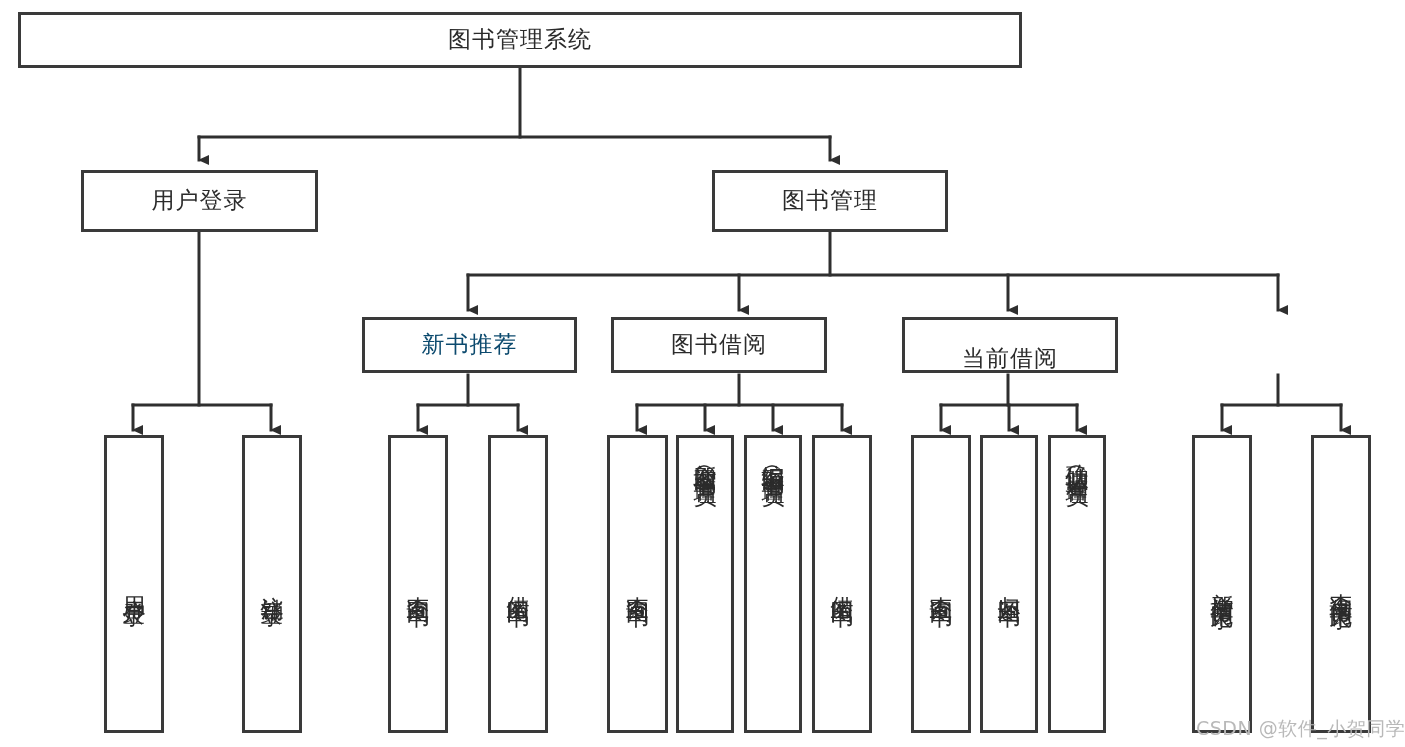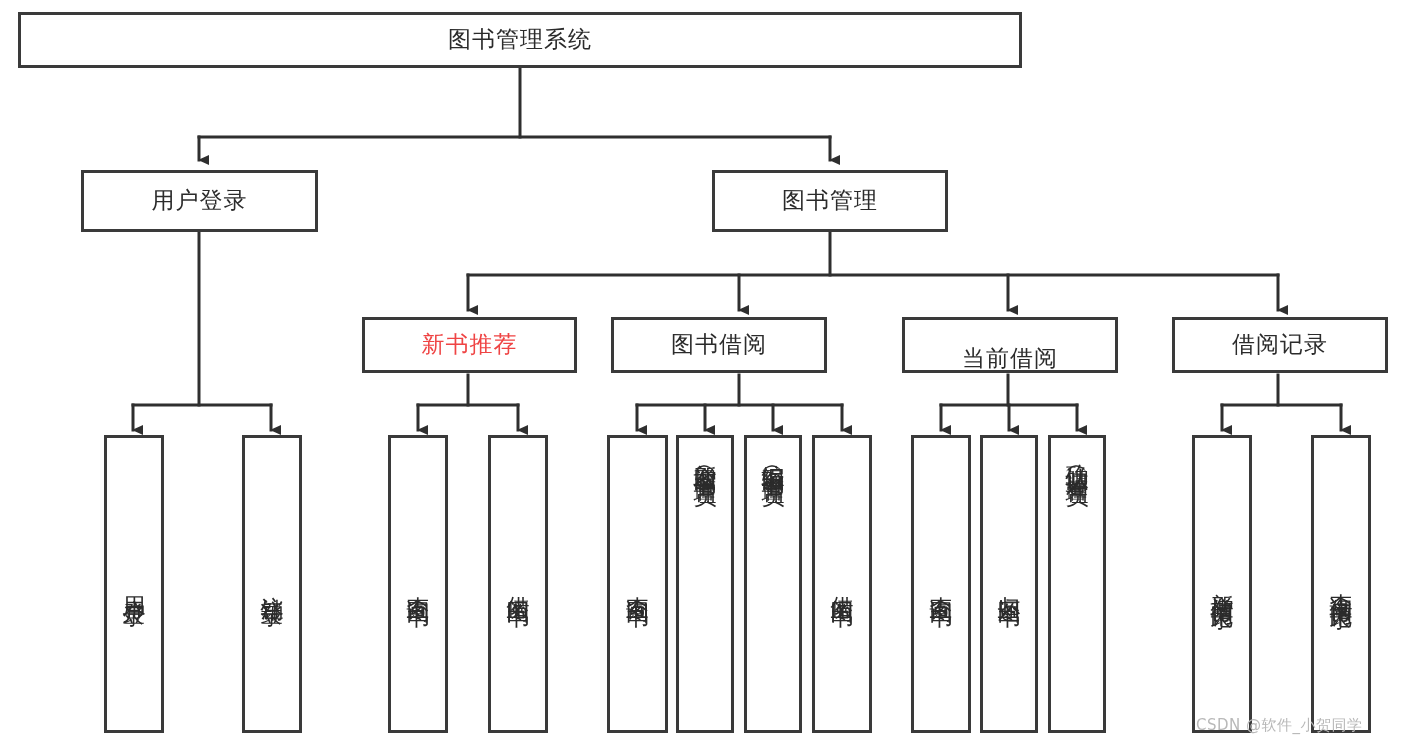--- a/index.html
+++ b/index.html
@@ -63,21 +63,21 @@
     align-items: center;
     justify-content: center;
   }
   .leaf-inner.top-align {
     align-items: flex-start;
     padding-top: 8px;
     box-sizing: border-box;
   }
   .watermark {
     position: absolute;
-    font-size: 15px;
+    font-size: 19px;
     color: #b9b9b9;
     white-space: nowrap;
     letter-spacing: 0.5px;
     font-family: "DejaVu Sans", "Liberation Sans", sans-serif;
   }
 </style>
 </head>
 <body>
 
 <div id="diagram-root" style="background: rgb(255, 255, 255);">
@@ -138,34 +138,31 @@
 
   <div class="node-box" style="left: 81px; top: 170px; width: 237px; height: 62px; border-color: rgb(58, 58, 58); background: rgb(255, 255, 255);">
     <span class="node-label-h" style="color: rgb(43, 43, 43);">用户登录</span>
   </div>
 
   <div class="node-box" style="left: 712px; top: 170px; width: 236px; height: 62px; border-color: rgb(58, 58, 58); background: rgb(255, 255, 255);">
     <span class="node-label-h" style="color: rgb(43, 43, 43);">图书管理</span>
   </div>
 
   <div class="node-box" style="left: 362px; top: 317px; width: 215px; height: 56px; border-color: rgb(58, 58, 58); background: rgb(255, 255, 255);">
-    <span class="node-label-h" style="color: #ef4444;">新书推荐</span>
+    <span class="node-label-h" style="color: #0c4a6e;">新书推荐</span>
   </div>
 
   <div class="node-box" style="left: 611px; top: 317px; width: 216px; height: 56px; border-color: rgb(58, 58, 58); background: rgb(255, 255, 255);">
     <span class="node-label-h" style="color: rgb(43, 43, 43);">图书借阅</span>
   </div>
 
   <div class="node-box" style="left: 902px; top: 317px; width: 216px; height: 56px; border-color: rgb(58, 58, 58); background: rgb(255, 255, 255);">
     <span class="node-label-h" style="color: rgb(43, 43, 43); margin-top: 27px;">当前借阅</span>
   </div>
 
-  <div class="node-box" style="left: 1172px; top: 317px; width: 216px; height: 56px; border-color: rgb(58, 58, 58); background: rgb(255, 255, 255);">
-    <span class="node-label-h" style="color: rgb(43, 43, 43);">借阅记录</span>
-  </div>
 
   <div class="node-box" style="left: 104px; top: 435px; width: 60px; height: 298px; border-color: rgb(58, 58, 58); background: rgb(255, 255, 255);">
     <div class="leaf-inner">
       <span class="node-label-v" style="color: rgb(43, 43, 43);">用户登录</span>
     </div>
   </div>
 
   <div class="node-box" style="left: 242px; top: 435px; width: 60px; height: 298px; border-color: rgb(58, 58, 58); background: rgb(255, 255, 255);">
     <div class="leaf-inner">
       <span class="node-label-v" style="color: rgb(43, 43, 43);">注销登录</span>

